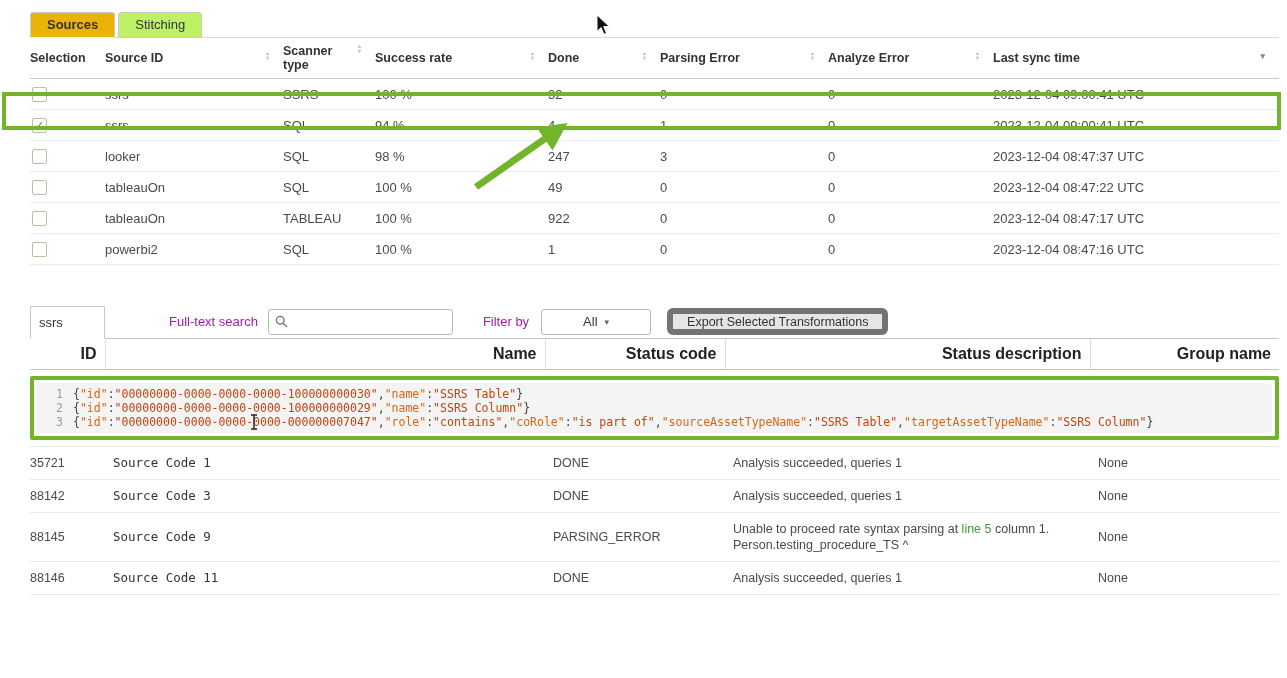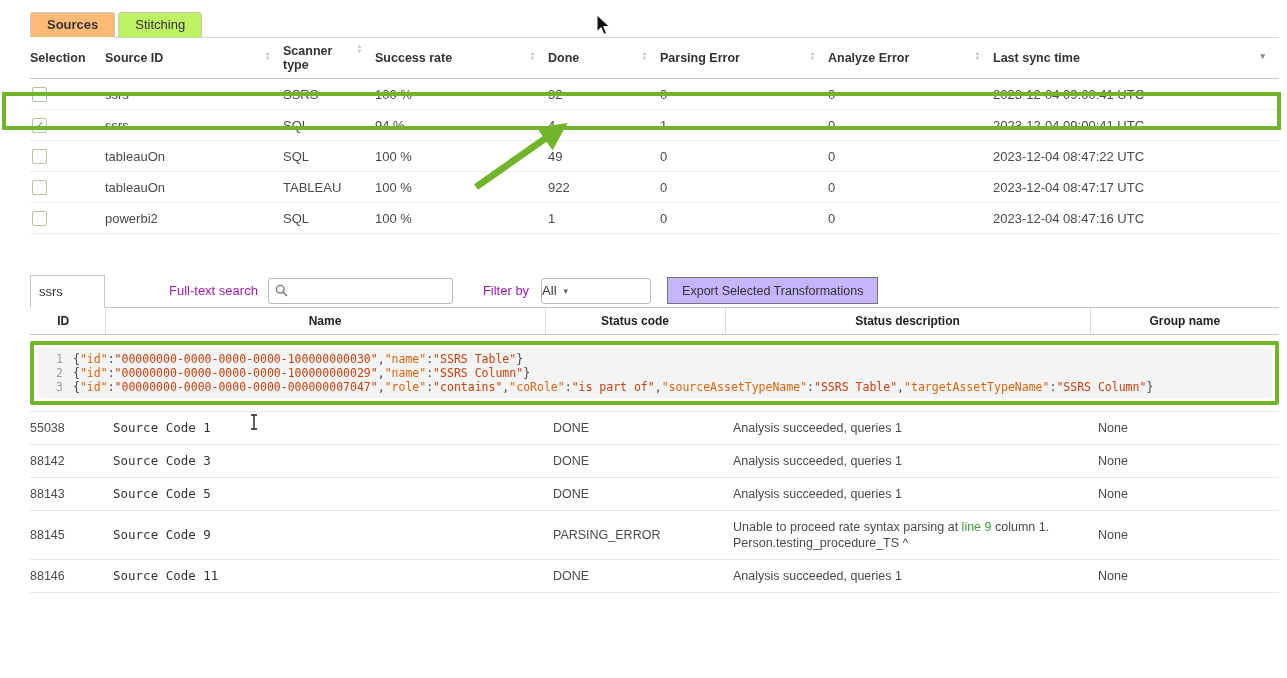--- a/index.html
+++ b/index.html
@@ -7,21 +7,21 @@
   body { font-family:"Liberation Sans", sans-serif; font-size:13px; color:#4a4a4a; overflow:hidden; }
   :root{
     --annotation:#72b42a; --code-key:#d9650f; --code-string:#c7420e; --link-green:#3f9c3a;
   }
   .page{ position:relative; width:1287px; height:678px; padding:12px 8px 0 30px; }
 
   
   .tabbar{ display:flex; gap:3px; align-items:flex-end; height:25px; position:relative; z-index:3; }
   .tab{ padding:4px 16px 5px; border:1px solid #c9c9c9; border-radius:3px 3px 0 0; background:#bef264;
         color:#333; cursor:pointer; margin-bottom:-1px; font-size:13px; }
-  .tab.active{ background:#fdba74; font-weight:bold; border-bottom-color:#fff; }
+  .tab.active{ background:#eab308; font-weight:bold; border-bottom-color:#fff; }
 
   
   table{ border-collapse:collapse; table-layout:fixed; width:1249px; }
   .src{ border-top:1px solid #d8d8d8; }
   .src th{ font-weight:bold; color:#333; font-size:12.5px; text-align:left; border-bottom:1px solid #c9c9c9; padding:6px 0; }
   .hflex{ display:flex; align-items:flex-start; padding-right:14px; }
   .sort{ display:flex; flex-direction:column; align-items:center; margin-left:auto; cursor:pointer; }
   .sort i{ font-style:normal; font-size:6px; line-height:5px; color:#c3c3c3; }
   .fcaret{ margin-left:auto; font-size:9px; color:#8a8a8a; cursor:pointer; }
   .src td{ height:31px; border-bottom:1px solid #ededed; font-size:13px; color:#4a4a4a; }
@@ -32,27 +32,27 @@
   .toolbar{ display:flex; align-items:center; margin-top:40px; height:33px; position:relative; z-index:2; }
   .dtab{ align-self:flex-end; width:75px; height:33px; border:1px solid #c9c9c9; border-bottom:1px solid #fff;
          background:#fff; padding:8px 0 0 8px; color:#333; margin-bottom:-1px; z-index:2; }
   .tlabel{ color:#a21caf; }
   .lbl-search{ margin-left:64px; }
   .lbl-filter{ margin-left:30px; }
   .searchbox{ margin-left:10px; width:185px; height:26px; border:1px solid #b9b9b9; border-radius:3px;
               display:flex; align-items:center; padding:0 6px; background:#fff; }
   .searchbox input{ border:none; outline:none; flex:1; min-width:0; font:inherit; font-size:13px; }
   .dropdown{ margin-left:12px; width:110px; height:26px; border:1px solid #b9b9b9; border-radius:3px; background:#fff;
-             display:flex; align-items:center; gap:7px; color:#333; cursor:pointer; }
+             display:flex; align-items:center; justify-content:center; gap:7px; color:#333; cursor:pointer; }
   .caret{ font-size:9px; color:#666; }
-  .btn{ margin-left:16px; height:27px; padding:0 14px; background:#c4b5fd; border:1px solid #737373; border-radius:0;
+  .btn{ margin-left:16px; height:27px; padding:0 14px; background:#e5e5e5; border:6px solid #737373; border-radius:6px;
         font-family:inherit; font-size:12.5px; color:#333; cursor:pointer; }
 
   
-  .det thead th{ font-weight:bold; color:#222; font-size:12px; text-align:center; padding:6px 8px;
+  .det thead th{ font-weight:bold; color:#222; font-size:16px; text-align:right; padding:6px 8px;
                  border-top:1px solid #c4c4c4; border-bottom:1px solid #c4c4c4; }
   .det thead th:first-child{ padding-left:0; }
   .det thead th + th{ border-left:1px solid #ddd;padding-left:8px; }
   .det td{ padding:8px 8px; border-bottom:1px solid #e8e8e8; font-size:12.5px; vertical-align:middle; line-height:16px; }
   .det td:first-child{ padding-left:0; }
   .c-name{ font-family:"DejaVu Sans Mono", monospace; font-size:12px; color:#333; }
   .desc-link{ color:var(--link-green); }
 
   
   .crow td{ padding:6px 0; }
@@ -181,20 +181,30 @@
   </tr>
         <tr>
     <td><span class="cb">✓</span></td>
     <td class="cell">ssrs</td>
     <td class="cell">SQL</td>
     <td class="cell">94 %</td>
     <td class="cell">4</td>
     <td class="cell">1</td>
     <td class="cell">0</td>
     <td class="cell">2023-12-04 09:00:41 UTC</td>
+  </tr>
+        <tr>
+    <td><span class="cb"></span></td>
+    <td class="cell">looker</td>
+    <td class="cell">SQL</td>
+    <td class="cell">98 %</td>
+    <td class="cell">247</td>
+    <td class="cell">3</td>
+    <td class="cell">0</td>
+    <td class="cell">2023-12-04 08:47:37 UTC</td>
   </tr>
         <tr>
     <td><span class="cb"></span></td>
     <td class="cell">tableauOn</td>
     <td class="cell">SQL</td>
     <td class="cell">100 %</td>
     <td class="cell">49</td>
     <td class="cell">0</td>
     <td class="cell">0</td>
     <td class="cell">2023-12-04 08:47:22 UTC</td>
@@ -259,45 +269,38 @@
       </thead>
     <tbody>
         <tr class="crow">
     <td colspan="5">
       <div class="code-annot">
         <pre class="code"><div class="cl"><span class="ln">1</span><span><span class="tk-p">{</span><span class="tk-k">"id"</span><span class="tk-p">:</span><span class="tk-s">"00000000-0000-0000-0000-100000000030"</span><span class="tk-p">,</span><span class="tk-k">"name"</span><span class="tk-p">:</span><span class="tk-s">"SSRS Table"</span><span class="tk-p">}</span></span></div><div class="cl"><span class="ln">2</span><span><span class="tk-p">{</span><span class="tk-k">"id"</span><span class="tk-p">:</span><span class="tk-s">"00000000-0000-0000-0000-100000000029"</span><span class="tk-p">,</span><span class="tk-k">"name"</span><span class="tk-p">:</span><span class="tk-s">"SSRS Column"</span><span class="tk-p">}</span></span></div><div class="cl"><span class="ln">3</span><span><span class="tk-p">{</span><span class="tk-k">"id"</span><span class="tk-p">:</span><span class="tk-s">"00000000-0000-0000-0000-000000007047"</span><span class="tk-p">,</span><span class="tk-k">"role"</span><span class="tk-p">:</span><span class="tk-s">"contains"</span><span class="tk-p">,</span><span class="tk-k">"coRole"</span><span class="tk-p">:</span><span class="tk-s">"is part of"</span><span class="tk-p">,</span><span class="tk-k">"sourceAssetTypeName"</span><span class="tk-p">:</span><span class="tk-s">"SSRS Table"</span><span class="tk-p">,</span><span class="tk-k">"targetAssetTypeName"</span><span class="tk-p">:</span><span class="tk-s">"SSRS Column"</span><span class="tk-p">}</span></span></div></pre>
       </div>
     </td>
   </tr>
         <tr>
-    <td class="c-id">55038</td>
+    <td class="c-id">35721</td>
     <td class="c-name">Source Code 1</td>
     <td class="c-status">DONE</td>
     <td class="c-desc"><span>Analysis succeeded, queries 1</span></td>
     <td class="c-group">None</td>
   </tr>
         <tr>
     <td class="c-id">88142</td>
     <td class="c-name">Source Code 3</td>
     <td class="c-status">DONE</td>
     <td class="c-desc"><span>Analysis succeeded, queries 1</span></td>
     <td class="c-group">None</td>
   </tr>
         <tr>
-    <td class="c-id">88143</td>
-    <td class="c-name">Source Code 5</td>
-    <td class="c-status">DONE</td>
-    <td class="c-desc"><span>Analysis succeeded, queries 1</span></td>
-    <td class="c-group">None</td>
-  </tr>
-        <tr>
     <td class="c-id">88145</td>
     <td class="c-name">Source Code 9</td>
     <td class="c-status">PARSING_ERROR</td>
-    <td class="c-desc"><span>Unable to proceed rate syntax parsing at </span><span class="desc-link">line 9</span><span> column 1.</span><br><span>Person.testing_procedure_TS ^</span></td>
+    <td class="c-desc"><span>Unable to proceed rate syntax parsing at </span><span class="desc-link">line 5</span><span> column 1.</span><br><span>Person.testing_procedure_TS ^</span></td>
     <td class="c-group">None</td>
   </tr>
         <tr>
     <td class="c-id">88146</td>
     <td class="c-name">Source Code 11</td>
     <td class="c-status">DONE</td>
     <td class="c-desc"><span>Analysis succeeded, queries 1</span></td>
     <td class="c-group">None</td>
   </tr>
       </tbody>

